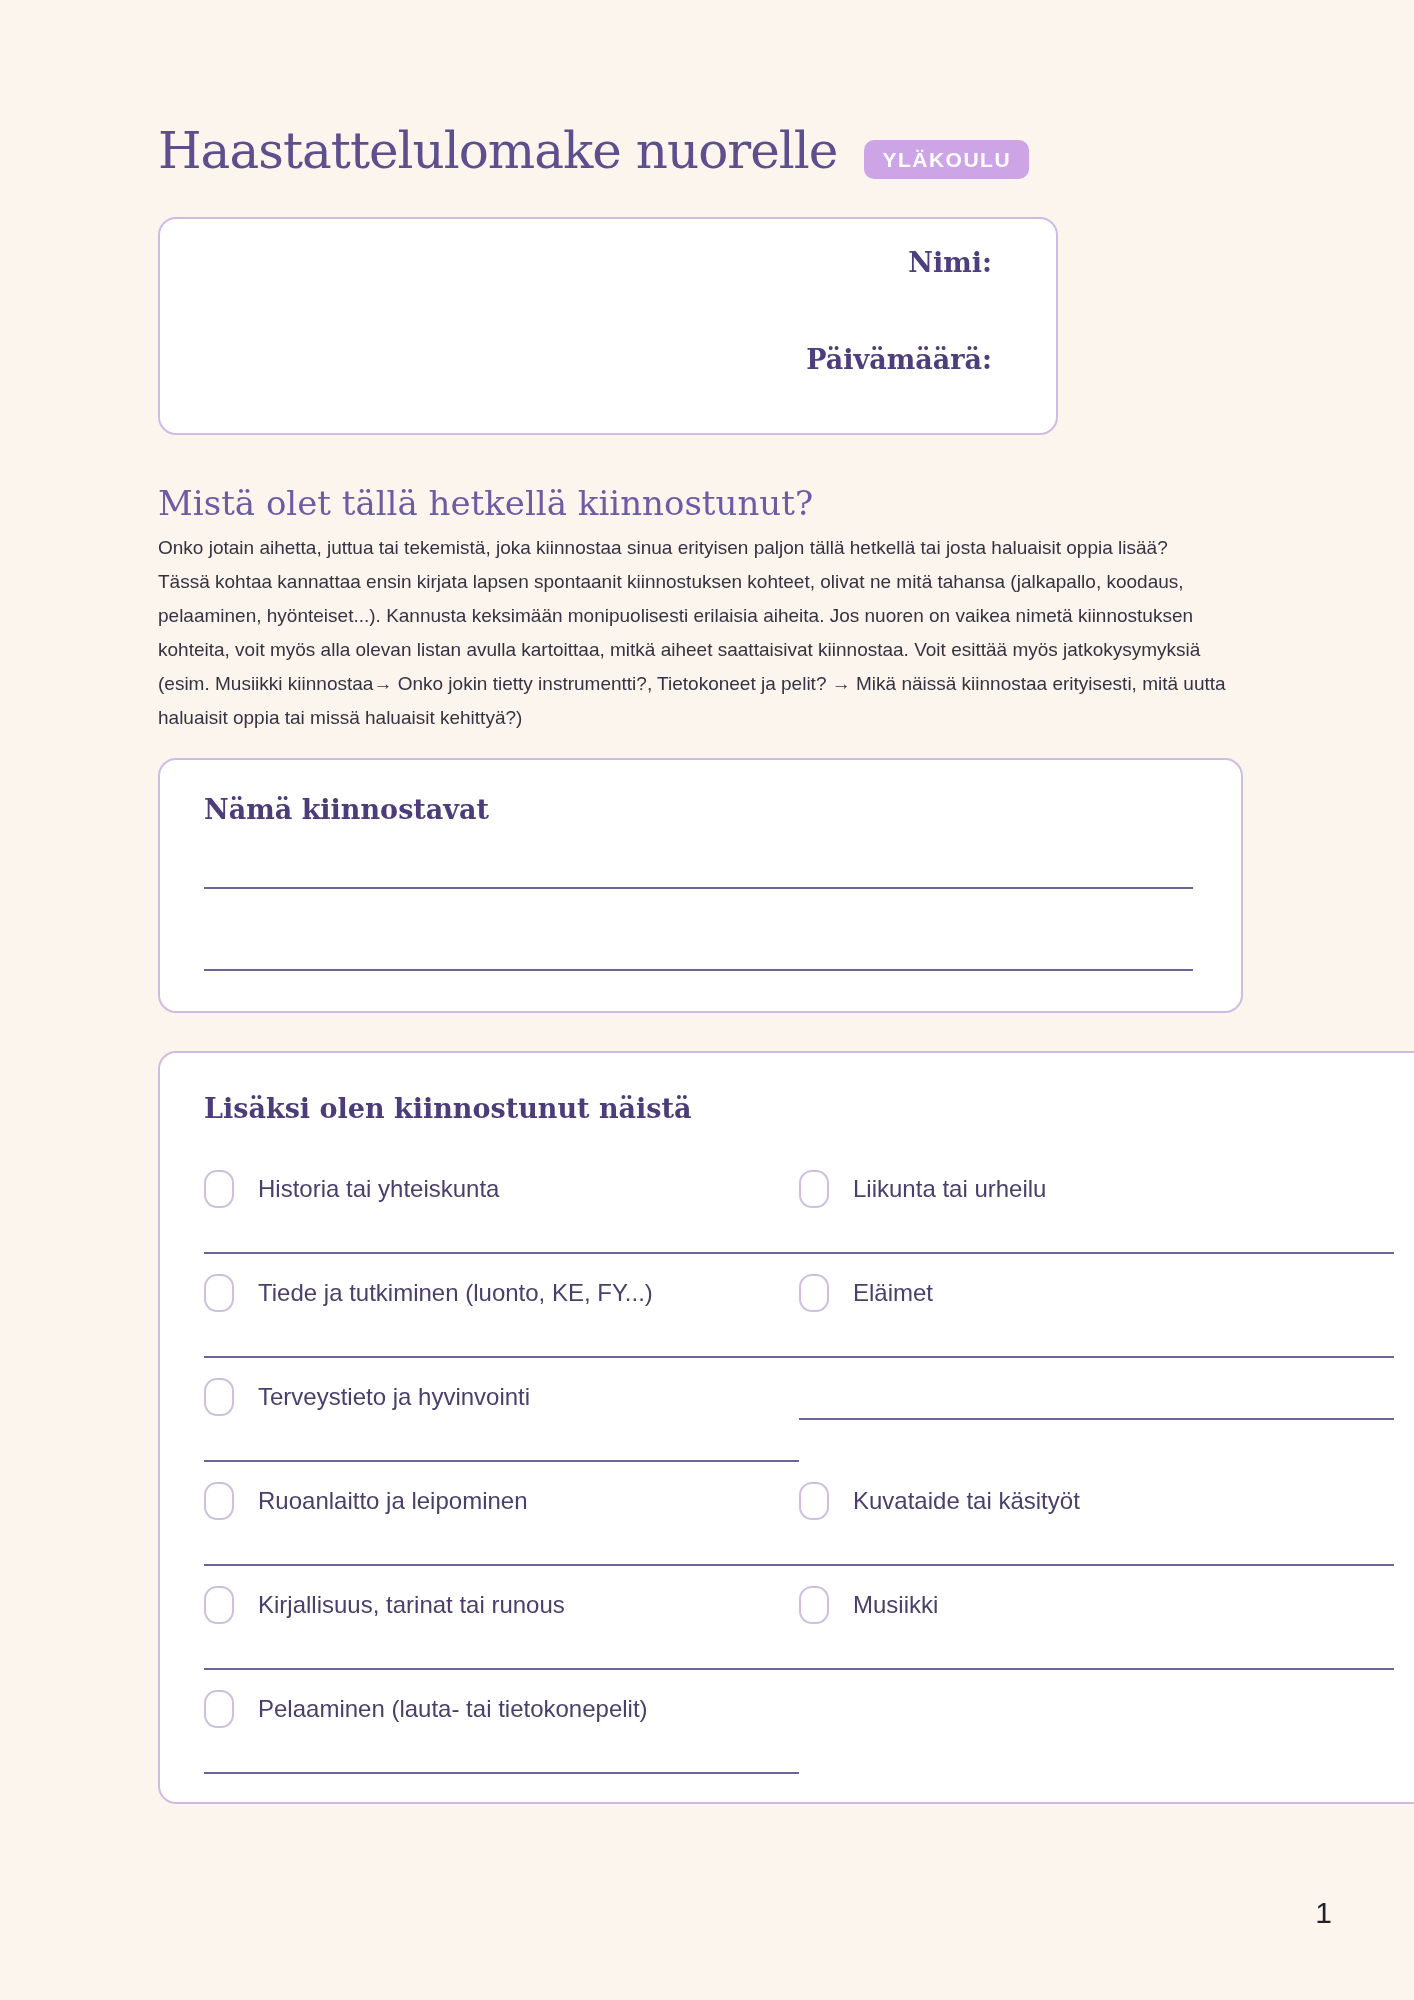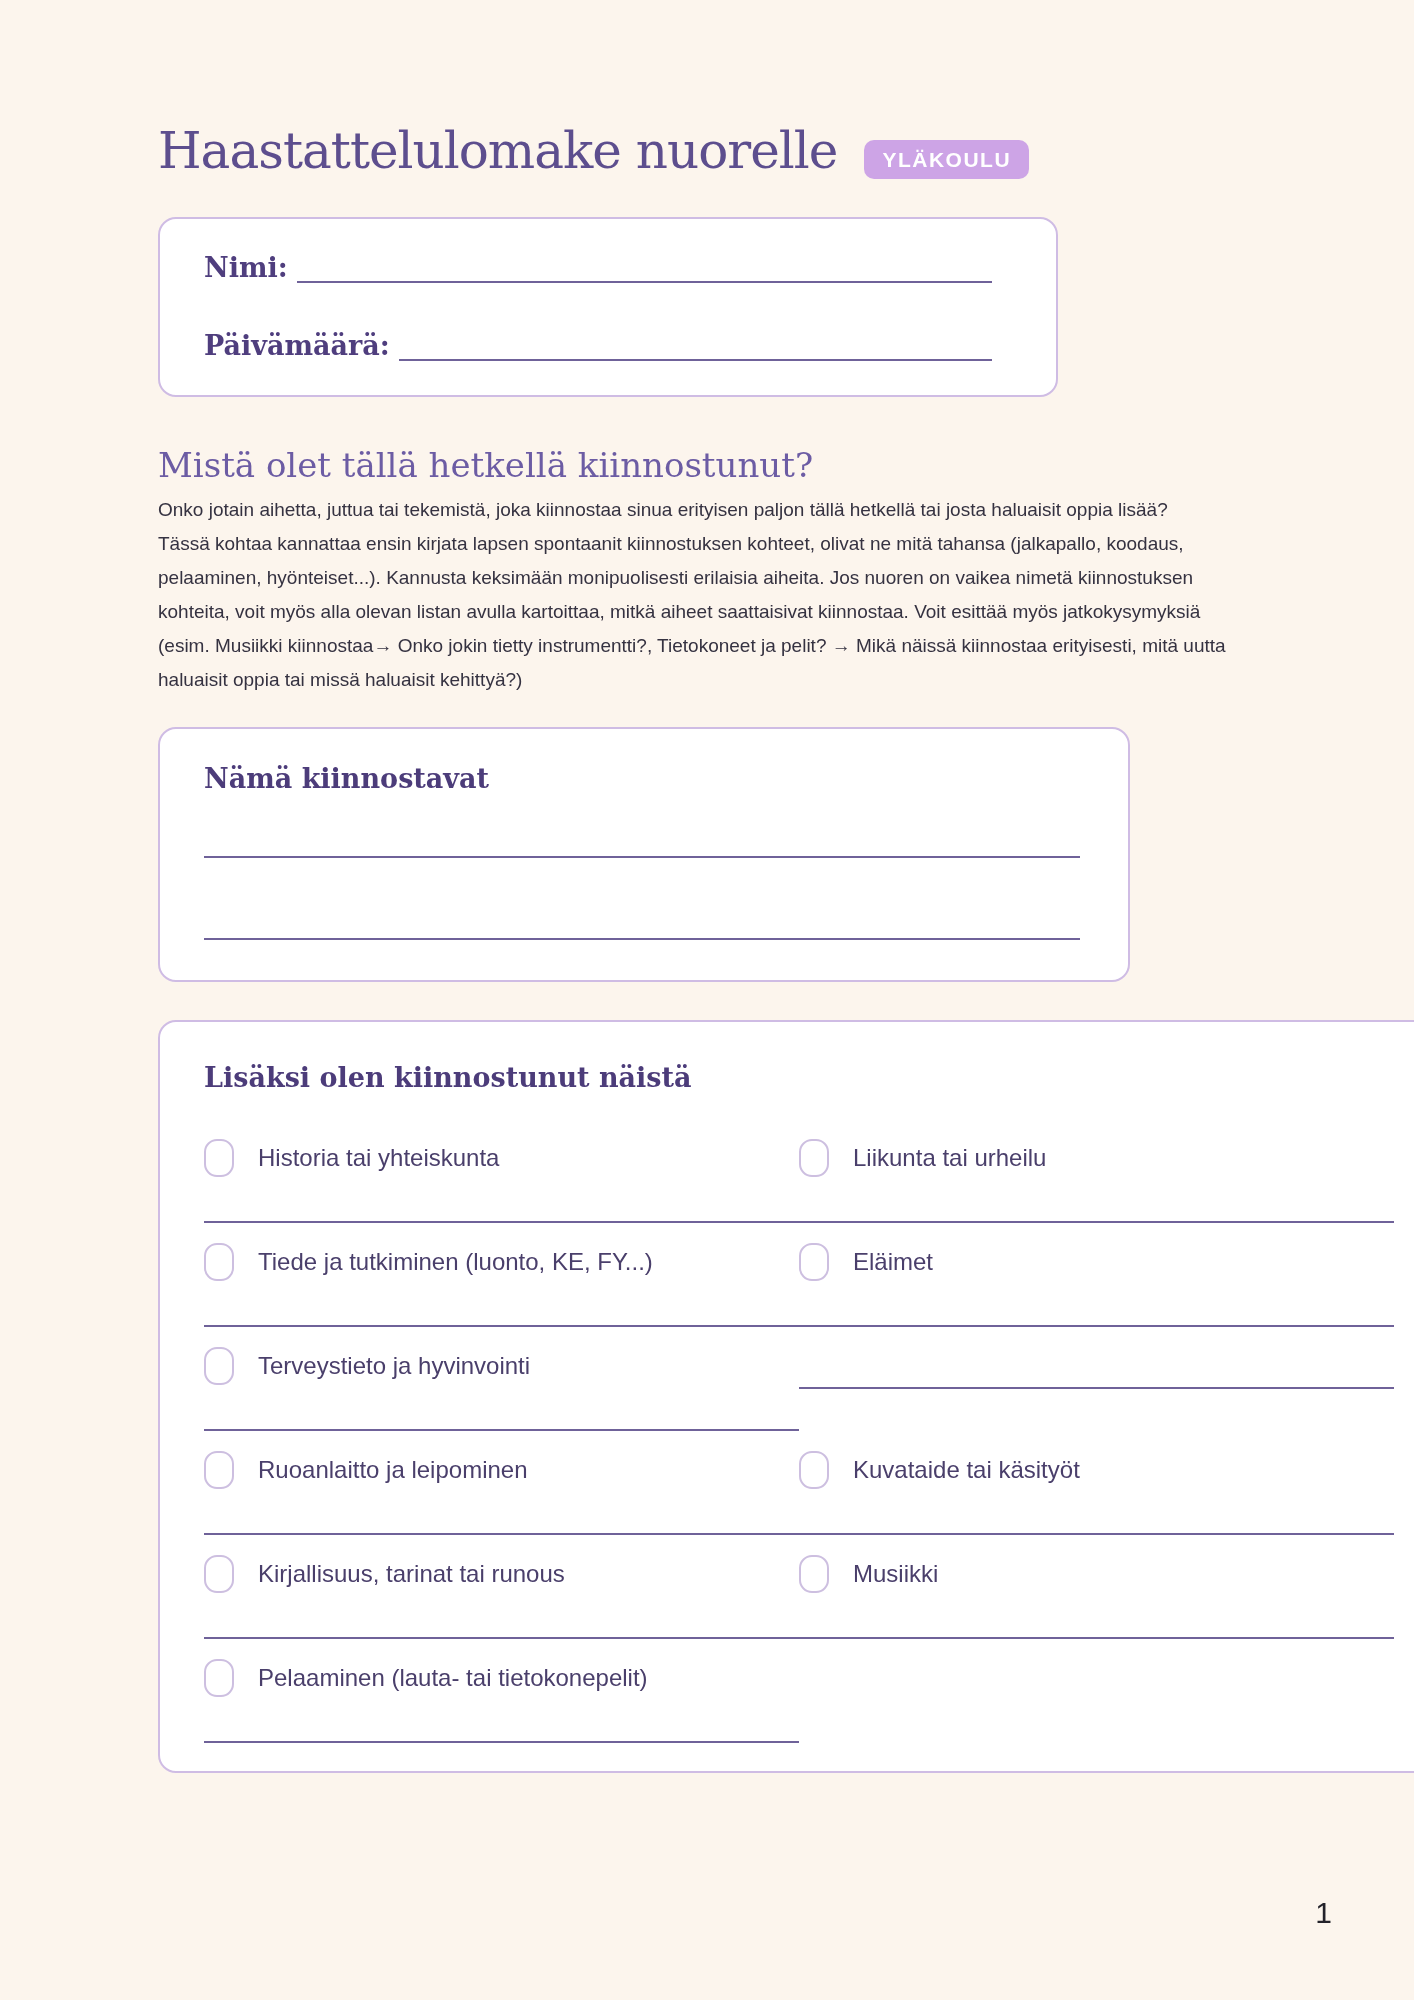--- a/index.html
+++ b/index.html
@@ -54,21 +54,22 @@
 
   
   .info-box {
     margin-top: 38px;
     width: 900px;
     padding: 28px 64px 34px 44px;
   }
   .field-row {
     display: flex;
     align-items: flex-end;
-    gap: 9px;
+    gap: 22px;
+    flex-direction: column;
   }
   .field-row + .field-row { margin-top: 42px; }
   .field-label {
     font-family: "DejaVu Serif", serif;
     font-weight: 700;
     font-size: 27px;
     color: #4f3e7e;
     white-space: nowrap;
   }
   .field-line {
@@ -87,22 +88,22 @@
   }
   .intro p {
     margin: 0;
     font-size: 19px;
     line-height: 34px;
     max-width: 1110px;
   }
 
   
   .interests-box {
-    margin-top: 30px;
-    width: 972px;
+    margin-top: 23px;
+    width: 1085px;
     padding: 34px 48px 40px 44px;
   }
   .card-heading {
     margin: 0;
     font-family: "DejaVu Serif", serif;
     font-weight: 700;
     font-size: 27px;
     color: #4c3c7a;
   }
   .blank-line {

